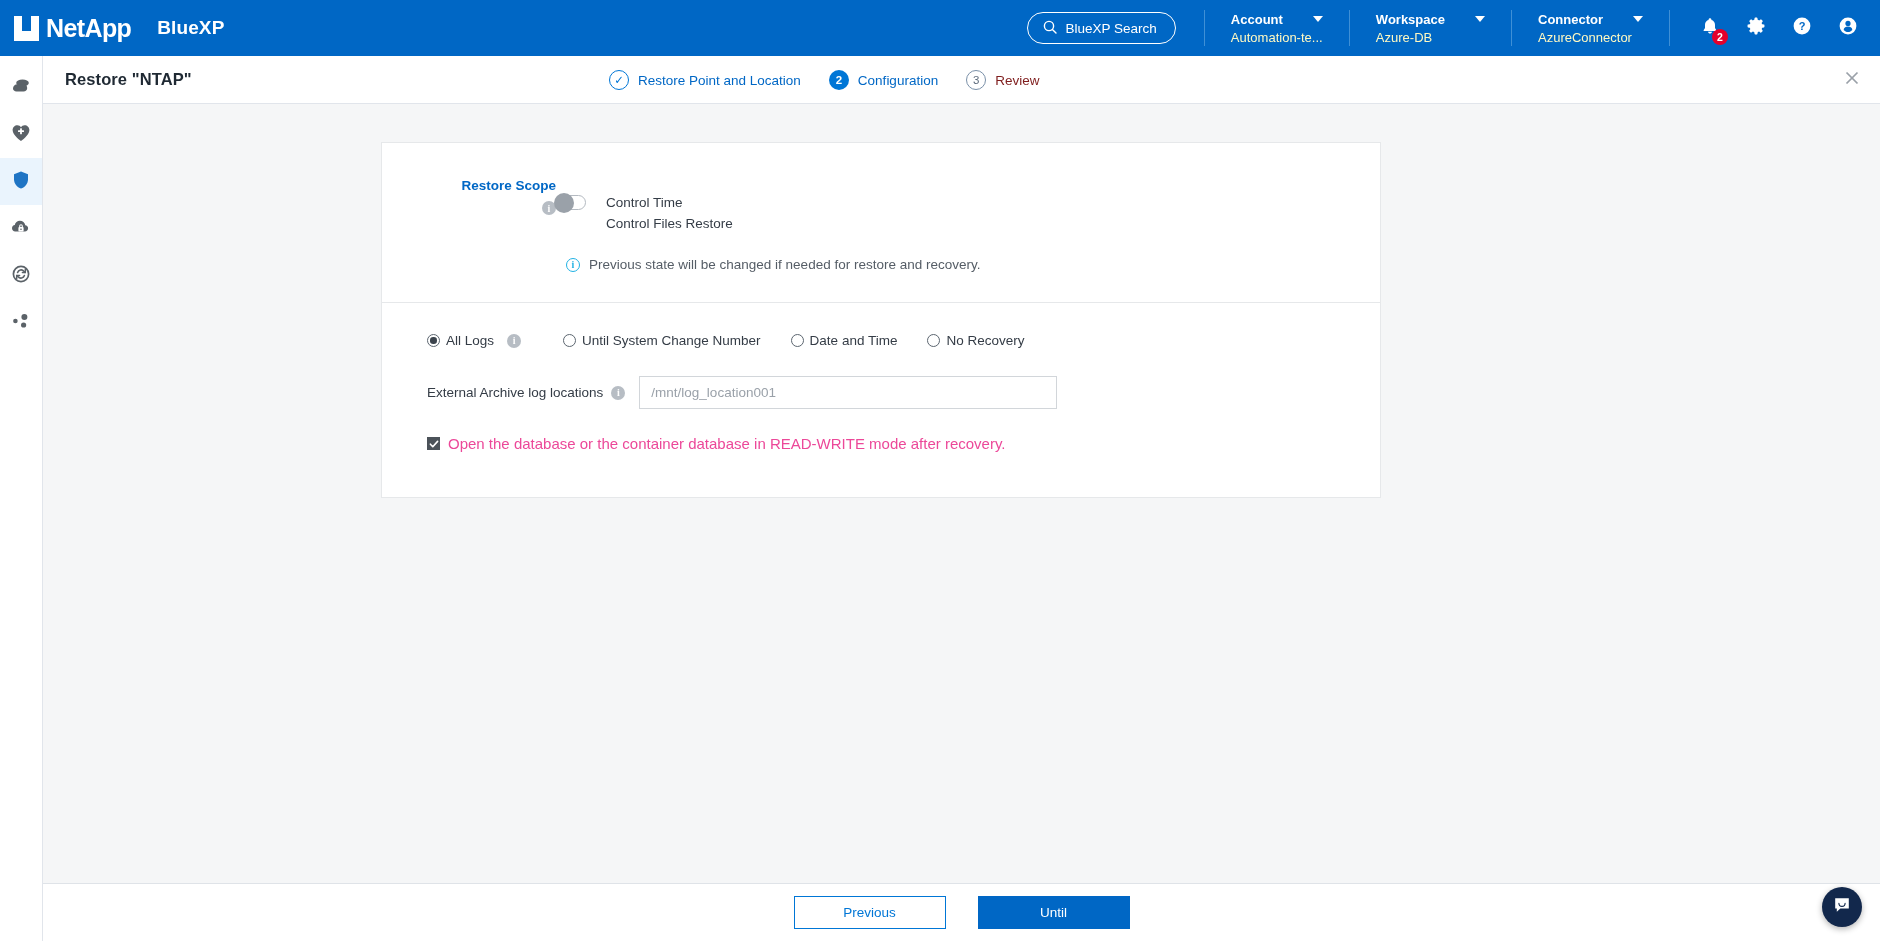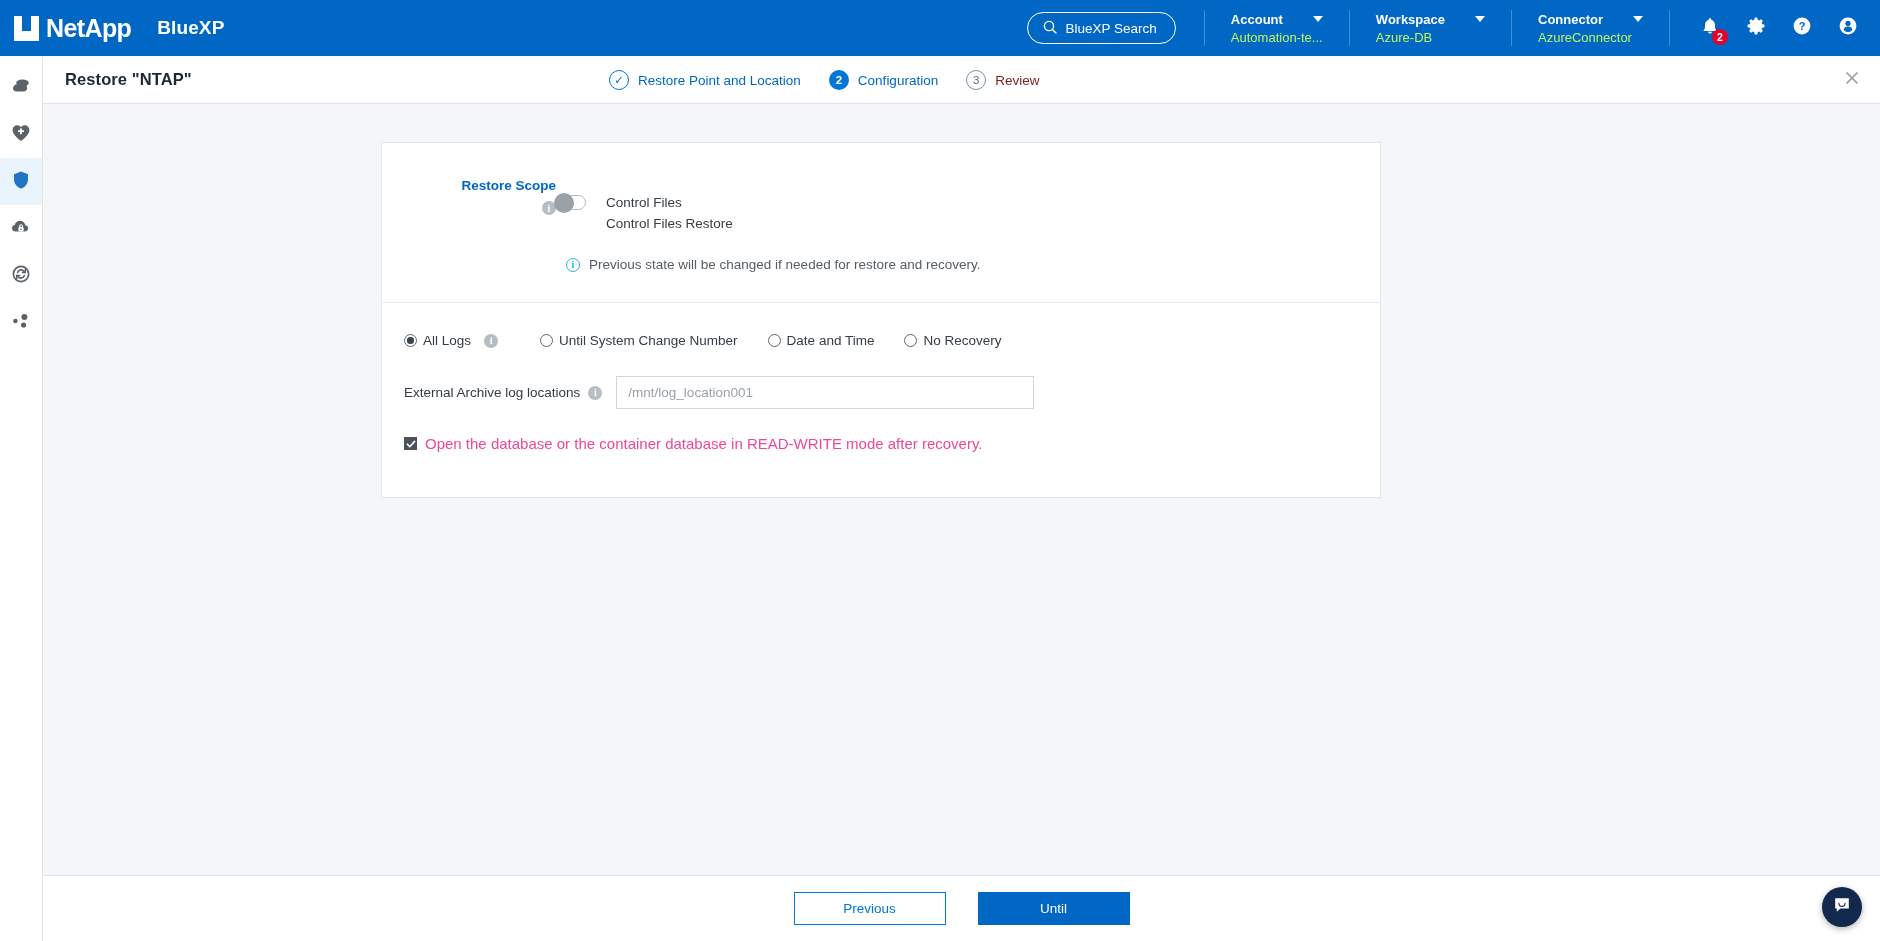--- a/index.html
+++ b/index.html
@@ -51,21 +51,21 @@
   }
   .hdr-select {
     display: flex; flex-direction: column; justify-content: center;
     padding: 0 26px; height: 36px;
     border-left: 1px solid #3f90d6;
     min-width: 140px; cursor: pointer;
   }
   .hdr-select:first-of-type { border-left: none; }
   .hdr-select-top { display: flex; align-items: center; gap: 30px; }
   .hdr-select-label { font-size: 13px; font-weight: bold; color:#fff; white-space: nowrap;}
-  .hdr-select-value { font-size: 13px; color: #bef264; margin-top: 3px; white-space: nowrap; }
+  .hdr-select-value { font-size: 13px; color: #fef9c3; margin-top: 3px; white-space: nowrap; }
   .caret {
     width: 0; height: 0; margin-left: auto;
     border-left: 5px solid transparent;
     border-right: 5px solid transparent;
     border-top: 6px solid #fff;
   }
   .hdr-icons {
     display: flex; align-items: center; gap: 26px;
     padding: 0 22px 0 30px;
     border-left: 1px solid #3f90d6; height: 36px;
@@ -192,21 +192,21 @@
     border: 1.3px solid #21b2e4; color: #21b2e4;
     font-size: 10px; font-weight: bold;
     display: inline-flex; align-items: center; justify-content: center;
     font-family: "Liberation Serif", serif; flex: 0 0 auto; line-height: 1;
   }
   .note-text { font-size: 13.5px; color: #555d66; }
 
   
   .recovery-block { display: flex; padding: 30px 0 45px 22px; }
   .recovery-left { width: 152px; padding-top: 3px; }
-  .recovery-right { flex: 1; }
+  .recovery-right { flex: 1; margin-left: 23px; }
 
   .radio-row { display: flex; align-items: center; gap: 0; }
   .radio-item { display: flex; align-items: center; gap: 6px; cursor: pointer; margin-right: 28px; }
   .radio {
     width: 13px; height: 13px; border-radius: 50%;
     border: 1.3px solid #5c6670; background: #fff;
     position: relative; flex: 0 0 auto;
   }
   .radio.checked::after {
     content:""; position: absolute; left: 2.3px; top: 2.3px;
@@ -234,21 +234,21 @@
     width: 13px; height: 13px; background: #4b5259;
     position: relative; flex: 0 0 auto; cursor: pointer;
     display: flex; align-items: center; justify-content: center;
   }
   .checkbox svg { display: block; }
   .check-label { font-size: 15px; color: #ec4899; }
 
   
   .footer {
     position: absolute; bottom: 0; left: 43px;
-    width: 1837px; height: 66px;
+    width: 1837px; height: 58px;
     background: #fff; border-top: 1px solid #dfe3e8;
     display: flex; align-items: center; justify-content: center;
     gap: 32px;
   }
   .btn {
     height: 33px; min-width: 152px;
     font-size: 13.5px; cursor: pointer;
     display: flex; align-items: center; justify-content: center;
     font-family: "Liberation Sans", sans-serif;
   }
@@ -444,21 +444,21 @@
           <span>Restore Scope</span>
           <span class="info-gray">i</span>
         </div>
       </div>
       <div class="restore-right">
 
 
         <div style="margin-top:22px">
           <div class="toggle-row">
             <span class="toggle off"></span>
-            <span class="toggle-title">Control Files</span>
+            <span class="toggle-title">Control Time</span>
           </div>
           <div class="toggle-sub">Control Files Restore</div>
         </div>
 
         <div class="note-row">
           <span class="info-cyan">i</span>
           <span class="note-text">Previous state will be changed if needed for restore and recovery.</span>
         </div>
 
       </div>

